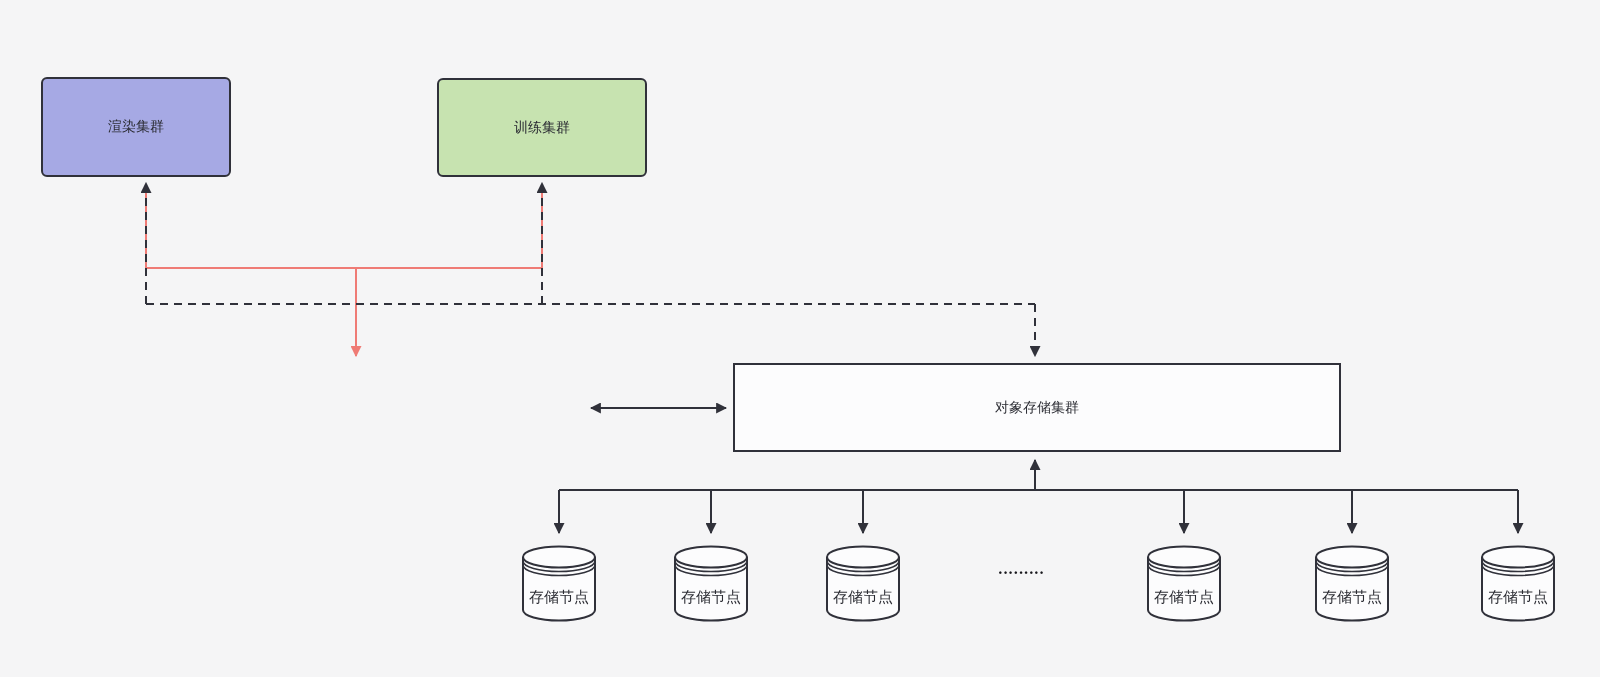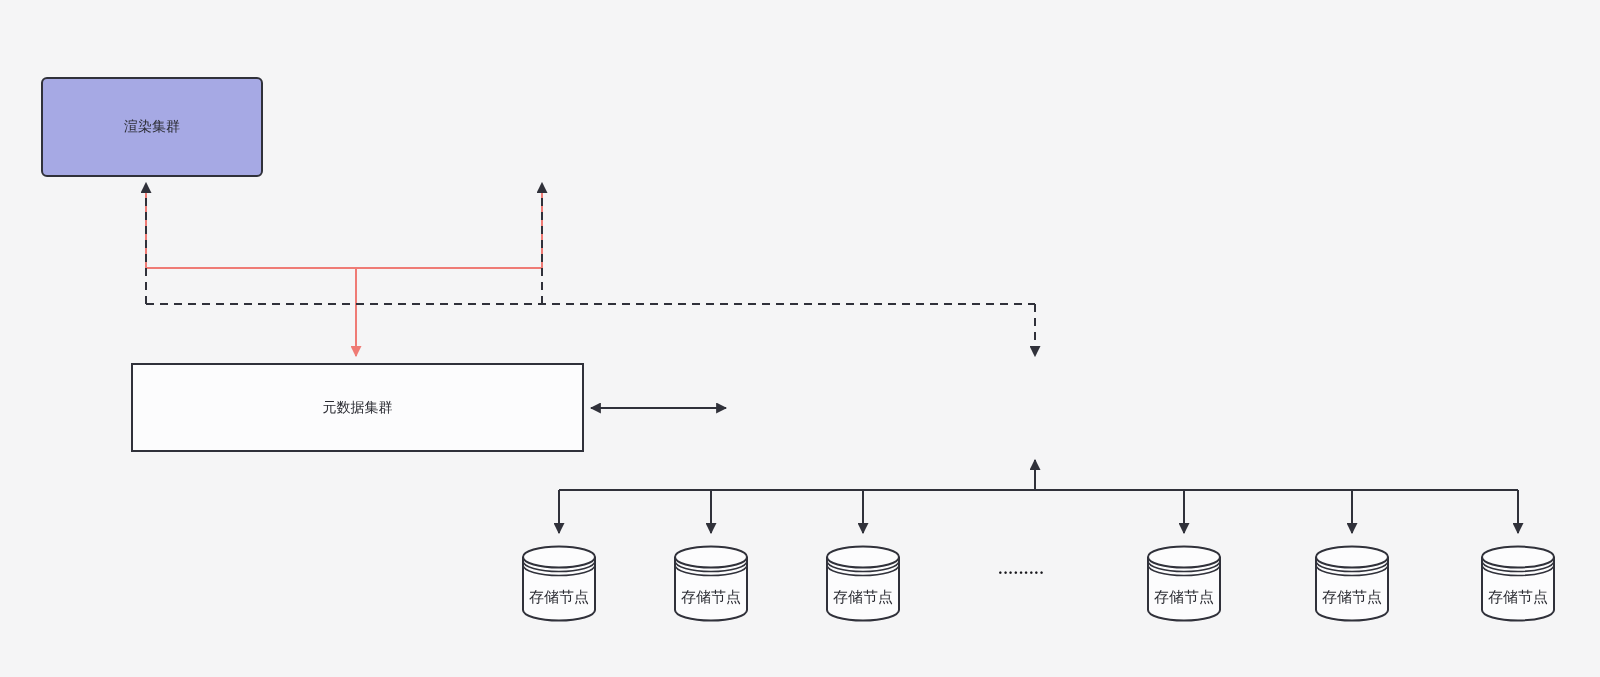--- a/index.html
+++ b/index.html
@@ -23,21 +23,21 @@
     position:absolute;
     box-sizing:border-box;
     border:2px solid var(--dark);
     display:flex;align-items:center;justify-content:center;
     color:var(--text);
     font-size:14px;
     background:var(--nodefill);
   }
   .node .lbl{pointer-events:none;}
   .node-rounded{border-radius:6px;}
-  #node-render   {left:41px;  top:77px;  width:222px; height:100px;}
+  #node-render   {left:41px;  top:77px;  width:190px; height:100px;}
   #node-training {left:437px; top:78px;  width:210px; height:99px;}
   #node-metadata {left:131px; top:363px; width:453px; height:89px;}
   #node-object   {left:733px; top:363px; width:608px; height:89px;}
 
   .cyl{
     position:absolute;
     width:74px;height:78px;
     top:544px;
   }
   .cyl svg{position:absolute;left:0;top:0;}
@@ -100,25 +100,28 @@
       <path class="stroke-dark" d="M1184,490 V533" marker-end="url(#ah-dark)"></path>
       <path class="stroke-dark" d="M1352,490 V533" marker-end="url(#ah-dark)"></path>
       <path class="stroke-dark" d="M1518,490 V533" marker-end="url(#ah-dark)"></path>
     </g>
   </svg>
 
   <div id="node-render" class="node node-rounded" style="background-color: rgb(166, 169, 228);">
     <span class="lbl">渲染集群</span>
   </div>
 
-
-  <div id="node-metadata" class="node" style="background-color: rgb(252, 252, 253);">
-    <span class="lbl">元数据集群</span>
+  <div id="node-training" class="node node-rounded" style="background-color: rgb(199, 227, 176);">
+    <span class="lbl">训练集群</span>
   </div>
 
+
+  <div id="node-object" class="node" style="background-color: rgb(252, 252, 253);">
+    <span class="lbl">对象存储集群</span>
+  </div>
 
   <div id="cyl-0" class="cyl">
     <svg width="74" height="78" viewBox="0 0 74 78">
       <path d="M1,13 L1,66 A36,10.5 0 0 0 73,66 L73,13" fill="#fcfcfd" stroke="var(--dark)" stroke-width="2"></path>
       <ellipse cx="37" cy="13" rx="36" ry="10.5" fill="#fcfcfd" stroke="var(--dark)" stroke-width="2"></ellipse>
       <path d="M1,17 A36,10.5 0 0 0 73,17" fill="none" stroke="var(--dark)" stroke-width="1.6"></path>
       <path d="M1,21 A36,10.5 0 0 0 73,21" fill="none" stroke="var(--dark)" stroke-width="1.6"></path>
     </svg>
     <div class="lbl">存储节点</div>
   </div>

